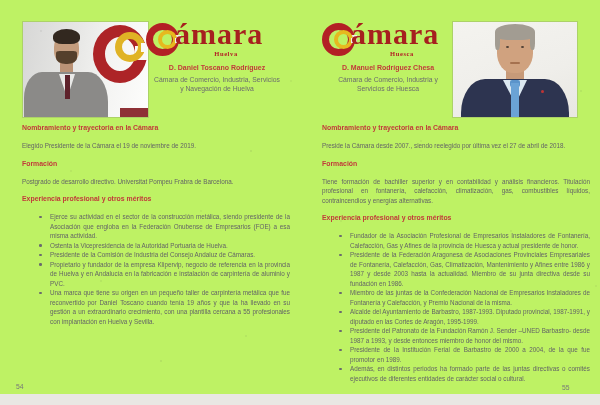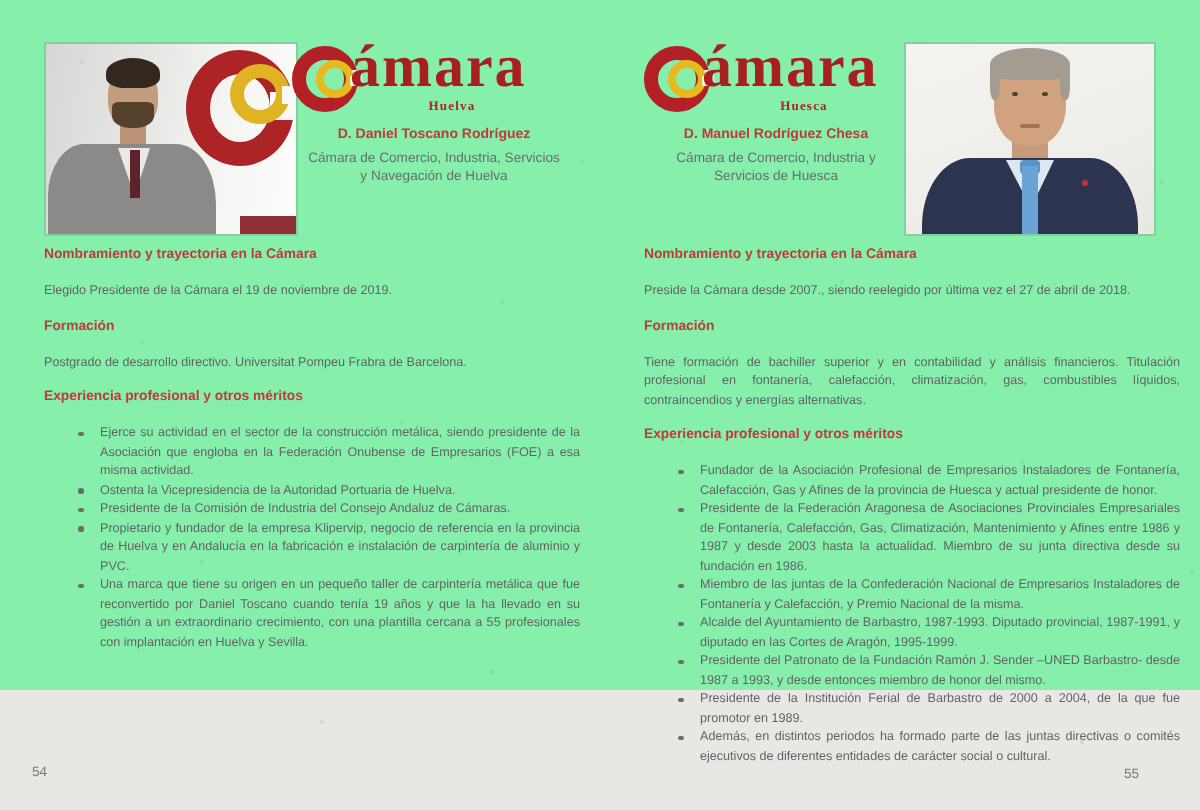--- a/index.html
+++ b/index.html
@@ -3,22 +3,22 @@
 <meta charset="utf-8">
 <style>
   html,body{margin:0;padding:0;}
   body{
     width:600px;height:405px;
     font-family:"Liberation Sans",sans-serif;
     background:#e9e7e3;
     overflow:hidden;
   }
   #spread{
-    position:relative;width:600px;height:345px;
-    background:#86efac;
+    position:relative;width:600px;height:394px;
+    background:#bef264;
   }
   
   #spread::after{
     content:"";position:absolute;left:40px;top:30px;width:2px;height:2px;border-radius:50%;
     background:rgba(90,85,80,.10);pointer-events:none;
     box-shadow:
       210px 120px 0 rgba(90,85,80,.12), 540px 60px 0 rgba(90,85,80,.10),
       120px 330px 0 rgba(90,85,80,.12), 430px 280px 0 rgba(90,85,80,.10),
       300px 190px 0 rgba(90,85,80,.08), 60px 250px 0 rgba(90,85,80,.10),
       500px 340px 0 rgba(90,85,80,.12), 250px 50px 0 rgba(90,85,80,.08),

